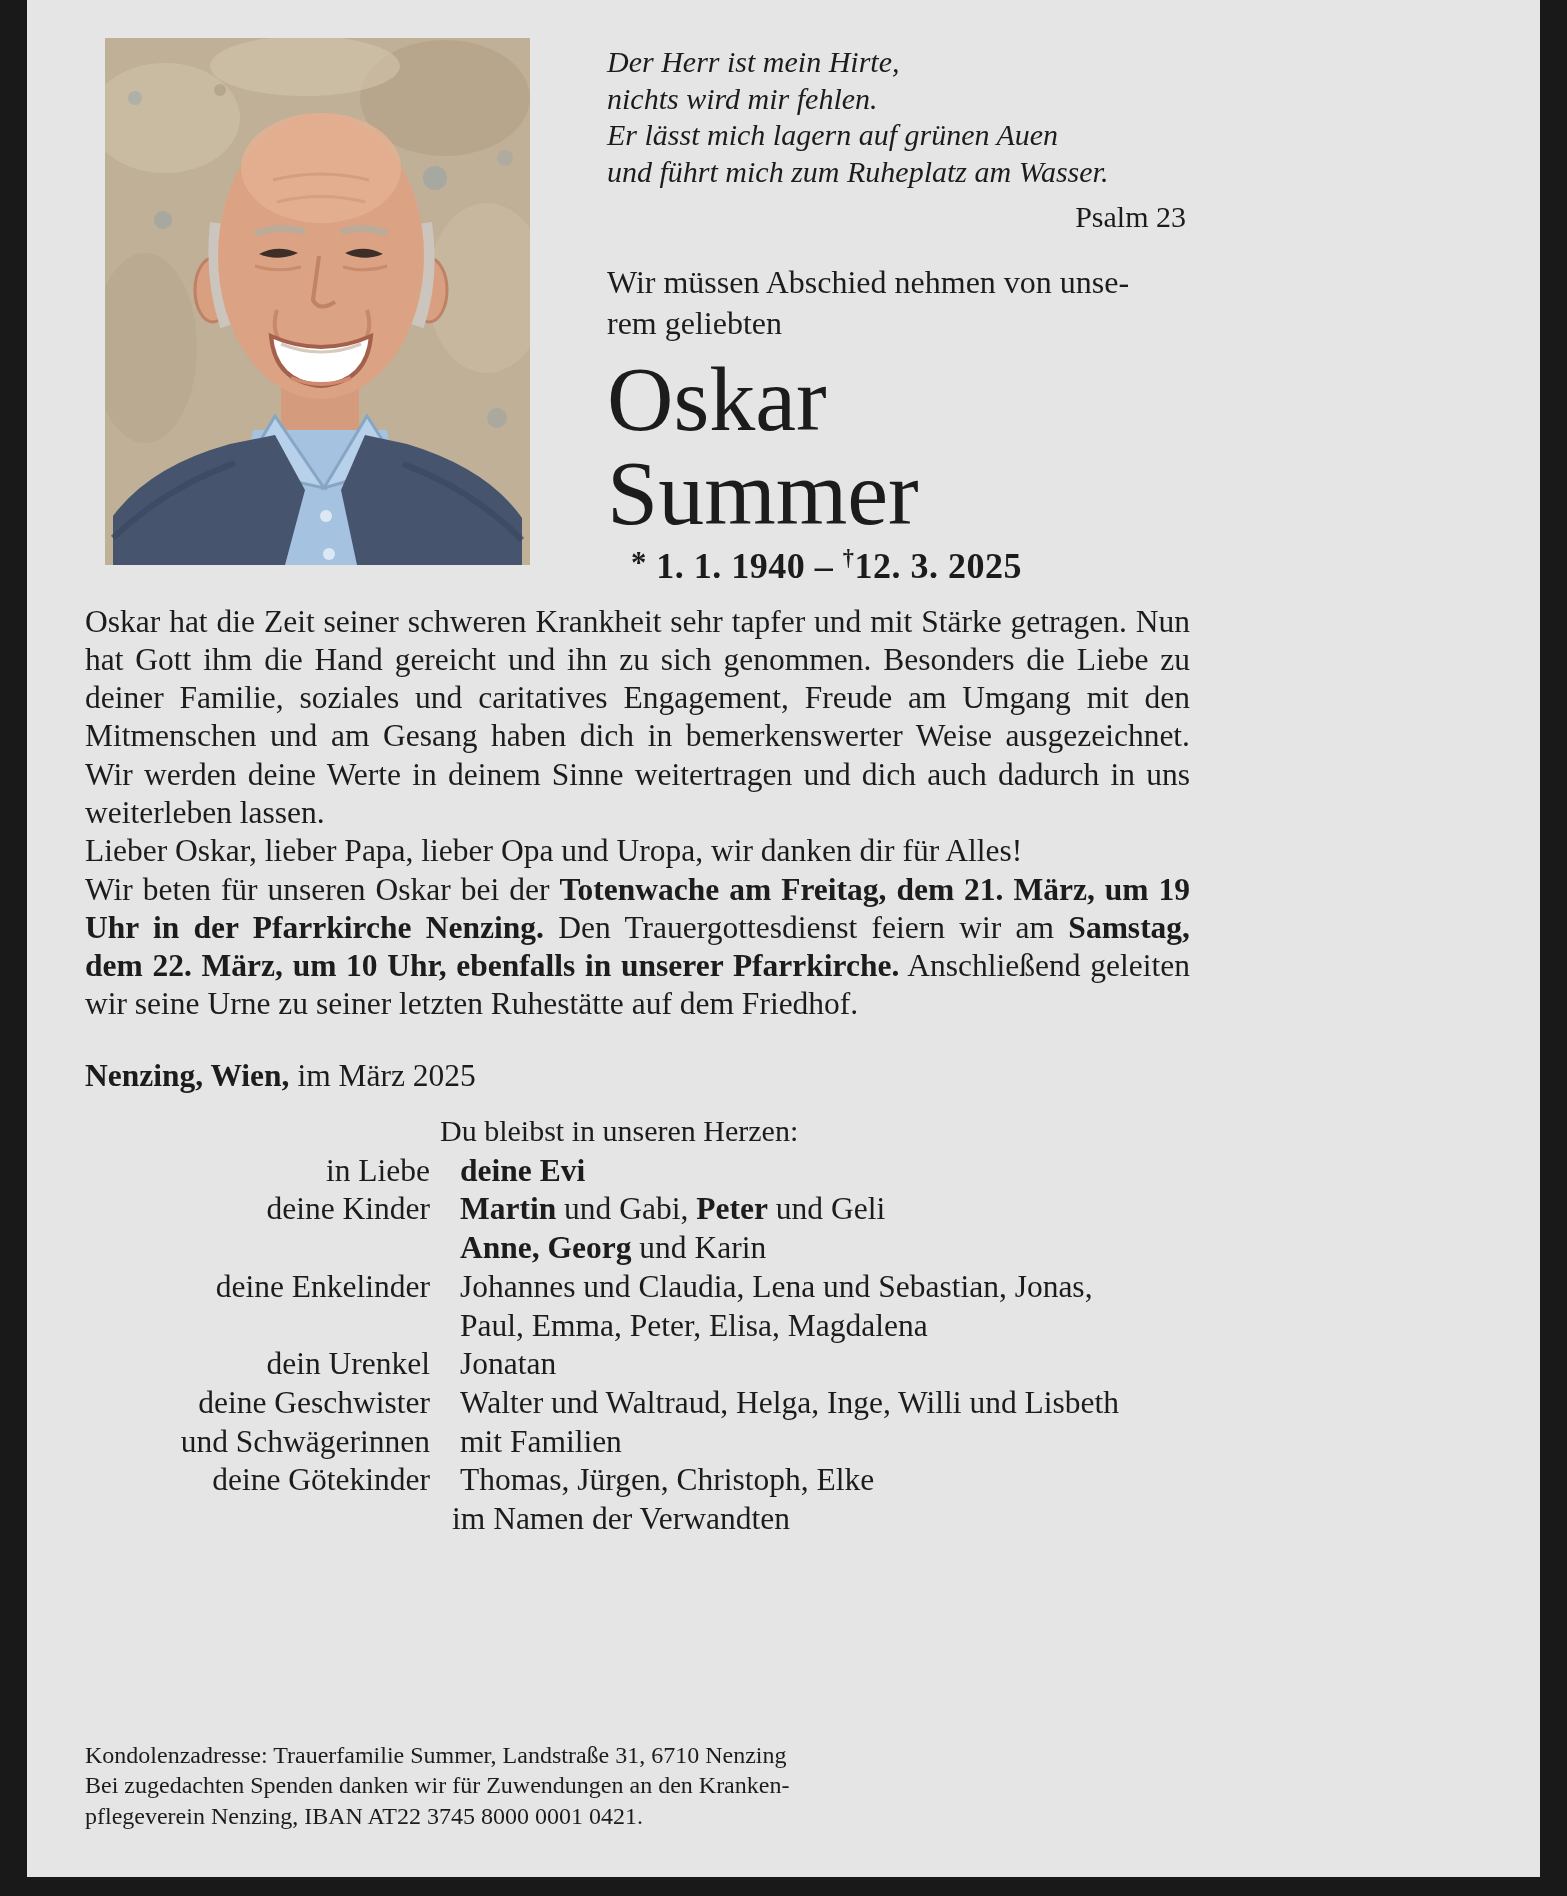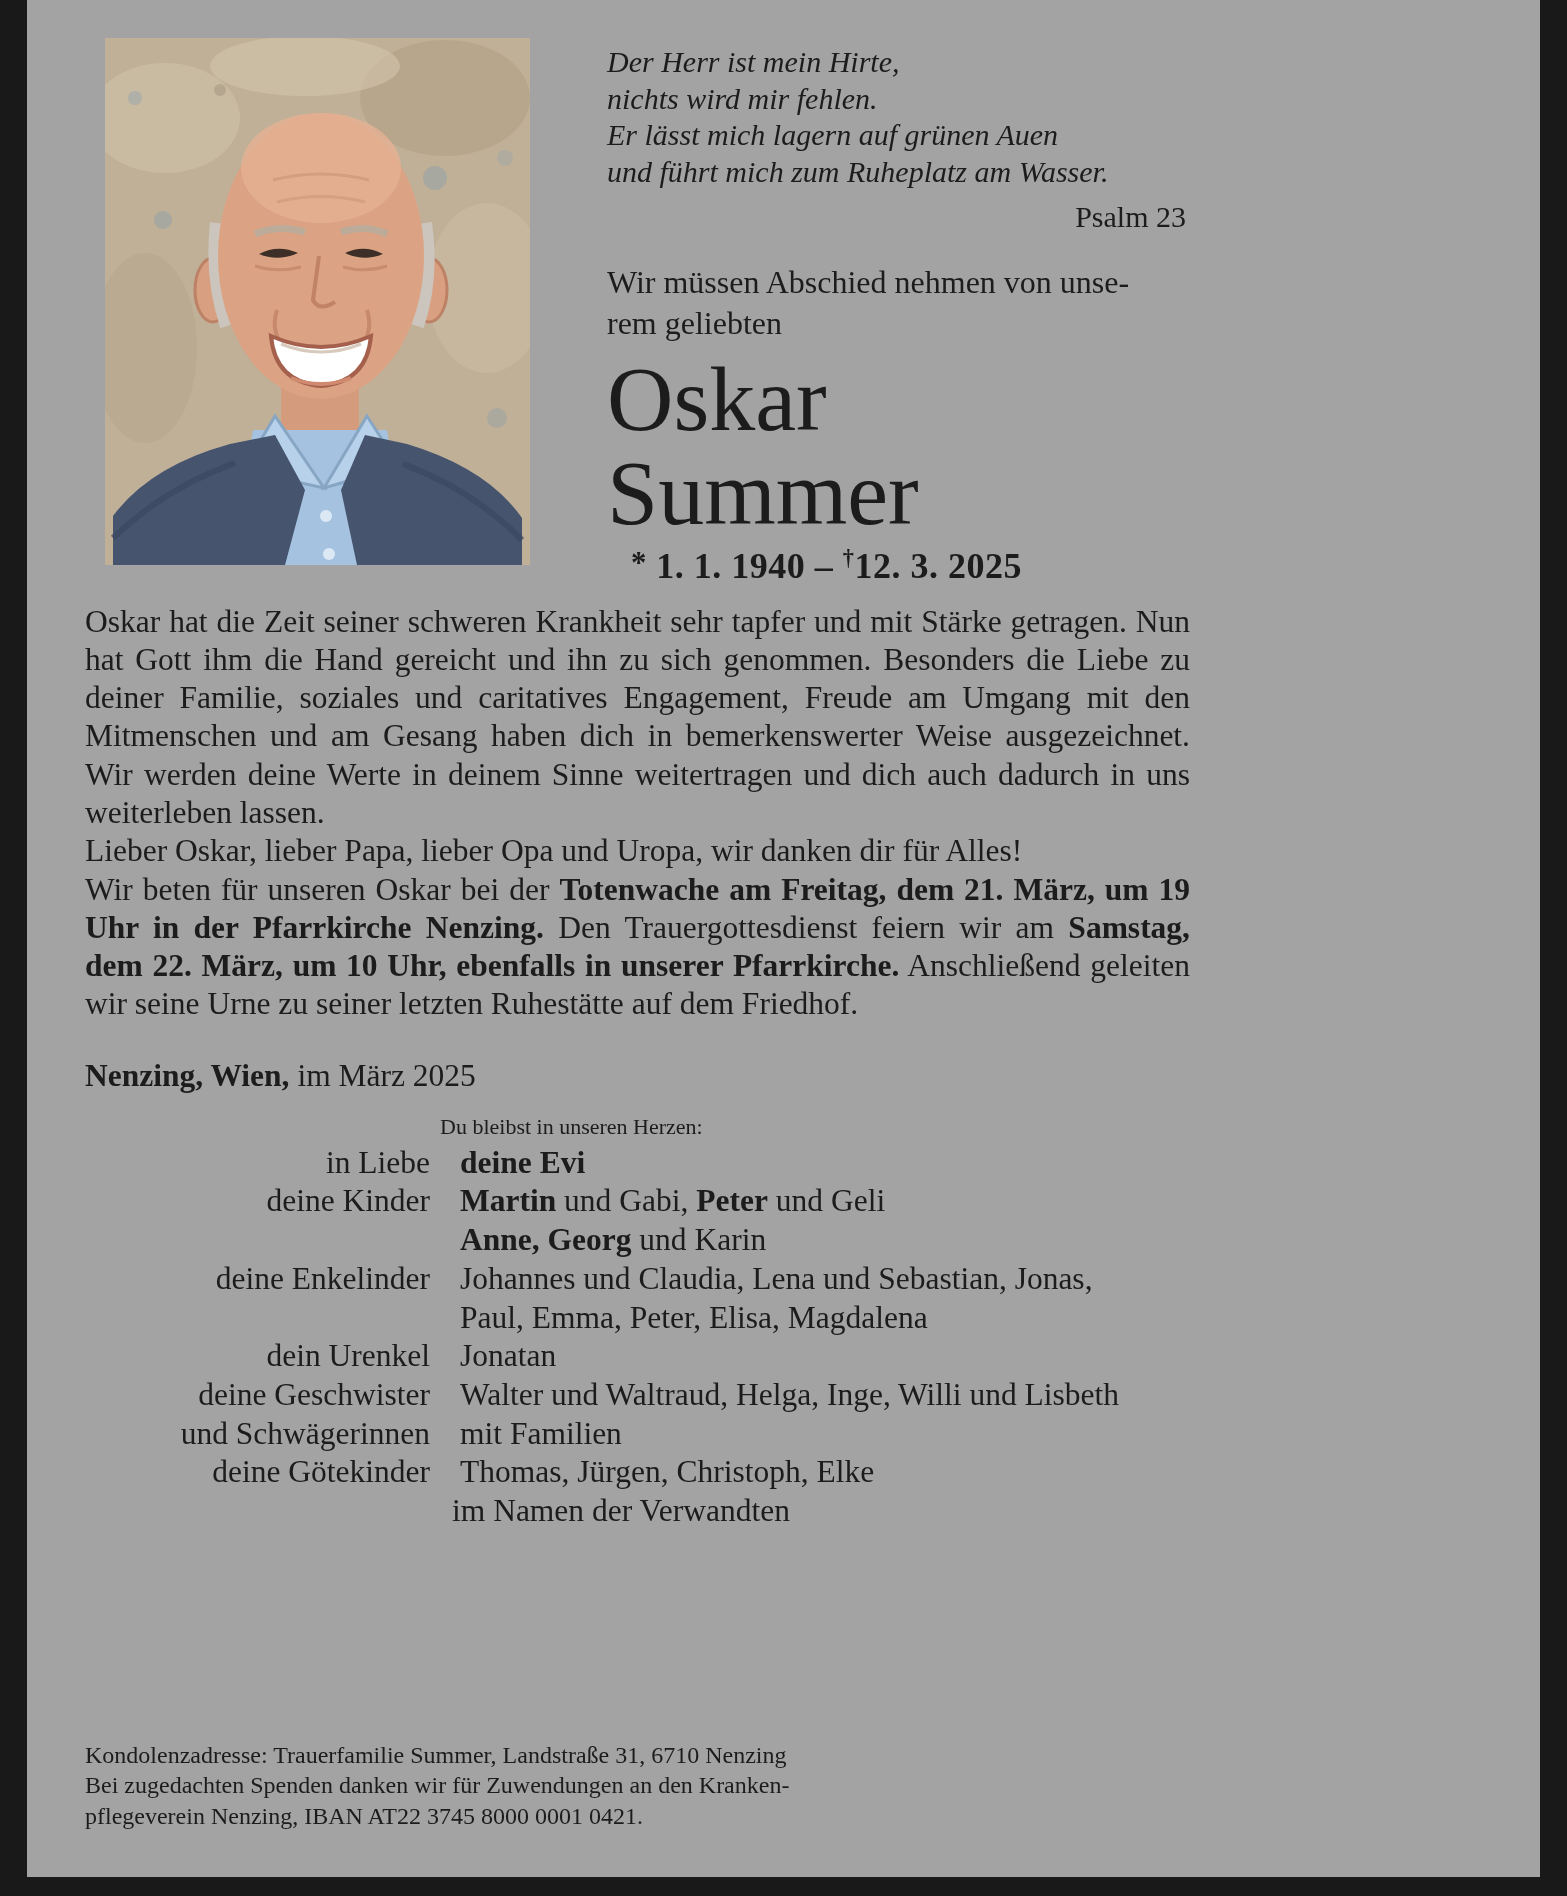--- a/index.html
+++ b/index.html
@@ -1,21 +1,21 @@
 <!DOCTYPE html>
 <html lang="de"><head>
 <meta charset="utf-8">
 <style>
   * { margin: 0; padding: 0; box-sizing: border-box; }
   html, body { background: #ffffff; }
   .page {
     position: relative;
     width: 1567px;
     height: 1896px;
-    background: #a3a3a3;
+    background: #e5e5e5;
     font-family: "Liberation Serif", "DejaVu Serif", serif;
     color: #1c1c1c;
     overflow: hidden;
   }
   .frame { position: absolute; background: #191919; }
   .frame-left   { left: 0; top: 0; width: 27px; height: 100%; }
   .frame-right  { right: 0; top: 0; width: 27px; height: 100%; }
   .frame-bottom { left: 0; bottom: 0; width: 100%; height: 19px; }
 
   .content { position: absolute; left: 85px; top: 38px; width: 1105px; }
@@ -35,21 +35,21 @@
 
   .dates { font-size: 36px; font-weight: bold; margin-top: 4px; letter-spacing: 0.5px; margin-left: 24px; }
   .sym-star  { font-size: 0.85em; vertical-align: 0.18em; }
   .sym-cross { font-size: 0.62em; vertical-align: super; }
 
   .body-text { margin-top: 16px; font-size: 31.5px; line-height: 1.215; text-align: justify; }
   .body-text p { margin: 0; }
 
   .dateline { margin-top: 34px; font-size: 31.5px; }
 
-  .remembrance-heading { margin-top: 20px; margin-left: 355px; font-size: 22px; }
+  .remembrance-heading { margin-top: 20px; margin-left: 355px; font-size: 30px; }
 
   .family { margin-top: 4px; font-size: 31.5px; line-height: 1.23; }
   .family-row { display: flex; gap: 20px; }
   .family-label { flex: none; width: 345px; text-align: right; }
   .family-value { margin-left: 10px; flex: 1; }
 
   .closing { margin-left: 367px; font-size: 31.5px; line-height: 1.23; }
 
   .footer { position: absolute; left: 0; top: 1702px; width: 1105px; font-size: 24px; line-height: 1.27; }
 

